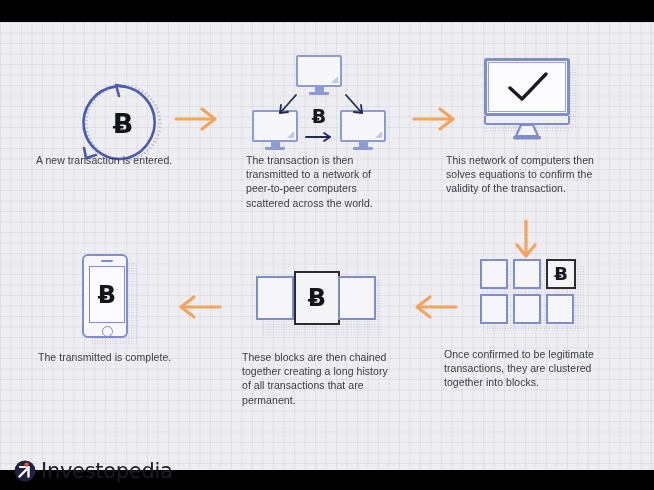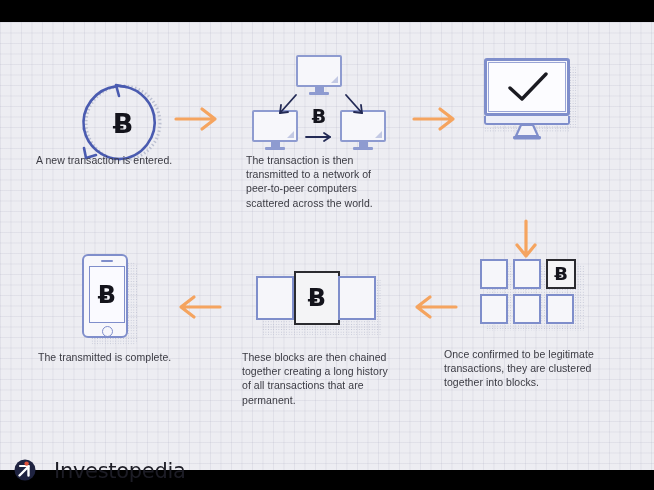--- a/index.html
+++ b/index.html
@@ -107,21 +107,21 @@
   }
   .phone .speaker{
     position:absolute;background:#7f8ecb;border-radius:1px;
   }
   .phone .home{
     position:absolute;border:1.5px solid #7f8ecb;border-radius:50%;
     background:transparent;
   }
 
   
-  .logo{position:absolute;left:14px;top:437px;display:flex;align-items:flex-start;gap:18px;}
+  .logo{position:absolute;left:14px;top:437px;display:flex;align-items:center;gap:5px;}
   .logo .mark{width:22px;height:22px;position:relative;}
   .logo .wordmark{
     font-family:"DejaVu Sans",sans-serif;
     font-size:21px;color:#1d1d26;letter-spacing:-.3px;
   }
 </style>
 </head>
 <body>
 
 <div id="stage">
@@ -218,20 +218,23 @@
       </svg>
     </div>
 
     <div class="caption" style="left:36px;top:131px;width:200px;">A new transaction is entered.</div>
 
     <div class="caption" style="left:246px;top:131px;width:180px;">The transaction is then
 transmitted to a network of
 peer-to-peer computers
 scattered across the world.</div>
 
+    <div class="caption" style="left:446px;top:131px;width:190px;">This network of computers then
+solves equations to confirm the
+validity of the transaction.</div>
 
     <div class="arrow" style="left:512px;top:196px;">
       <svg width="28" height="44" viewBox="0 0 28 44">
         <path d="M 14 3 V 36 M 5 27 L 14 38 L 23 27" fill="none" stroke="#f5a45f" stroke-width="3.2" stroke-linecap="round" stroke-linejoin="round"></path>
       </svg>
     </div>
 
     <div class="abs" style="left:480px;top:237px;width:110px;height:80px;">
       <div class="dotshadow" style="left:6px;top:6px;width:98px;height:66px;"></div>
       <div class="sq" style="left:0;top:0;width:28px;height:30px;"></div>

